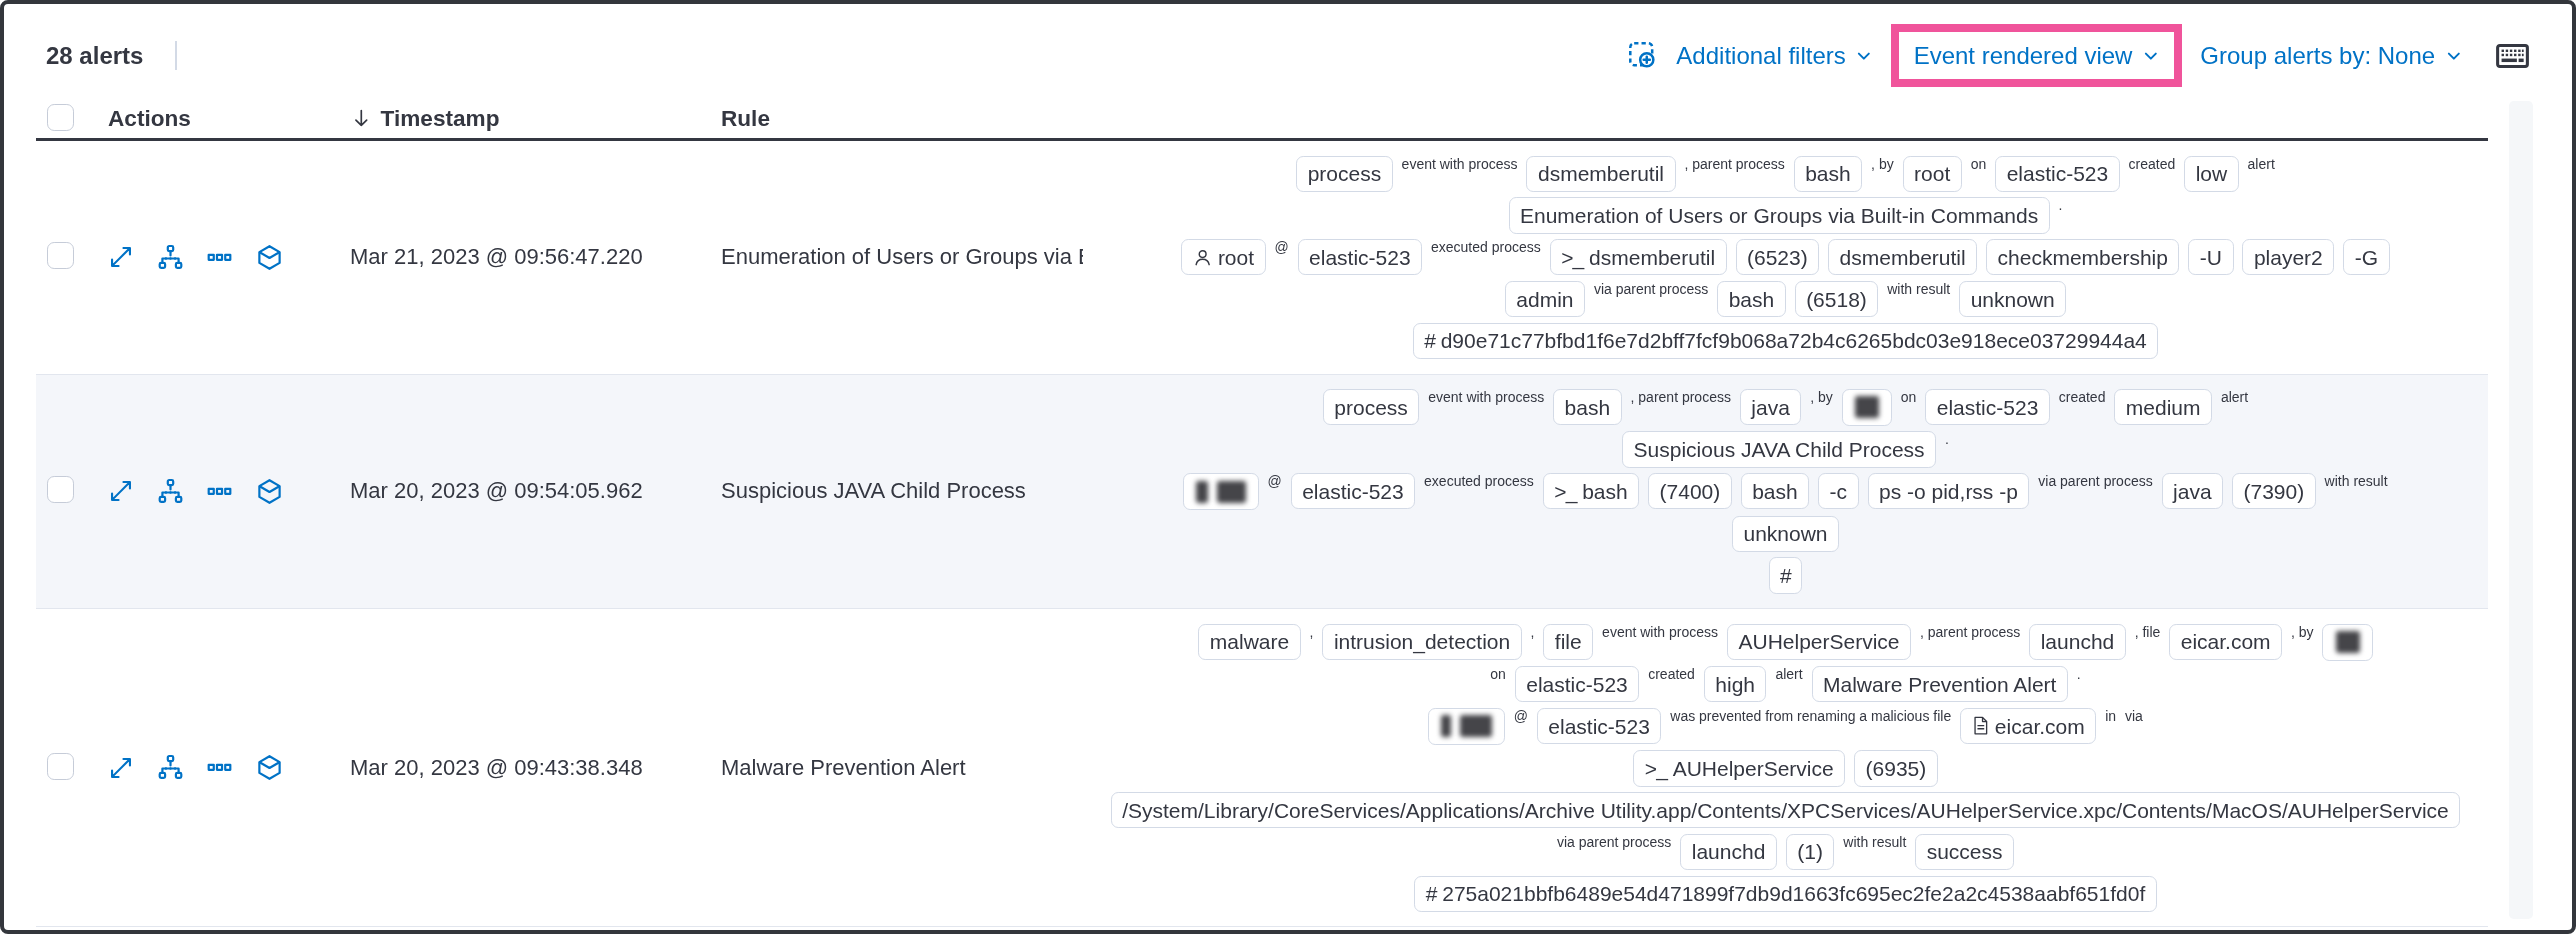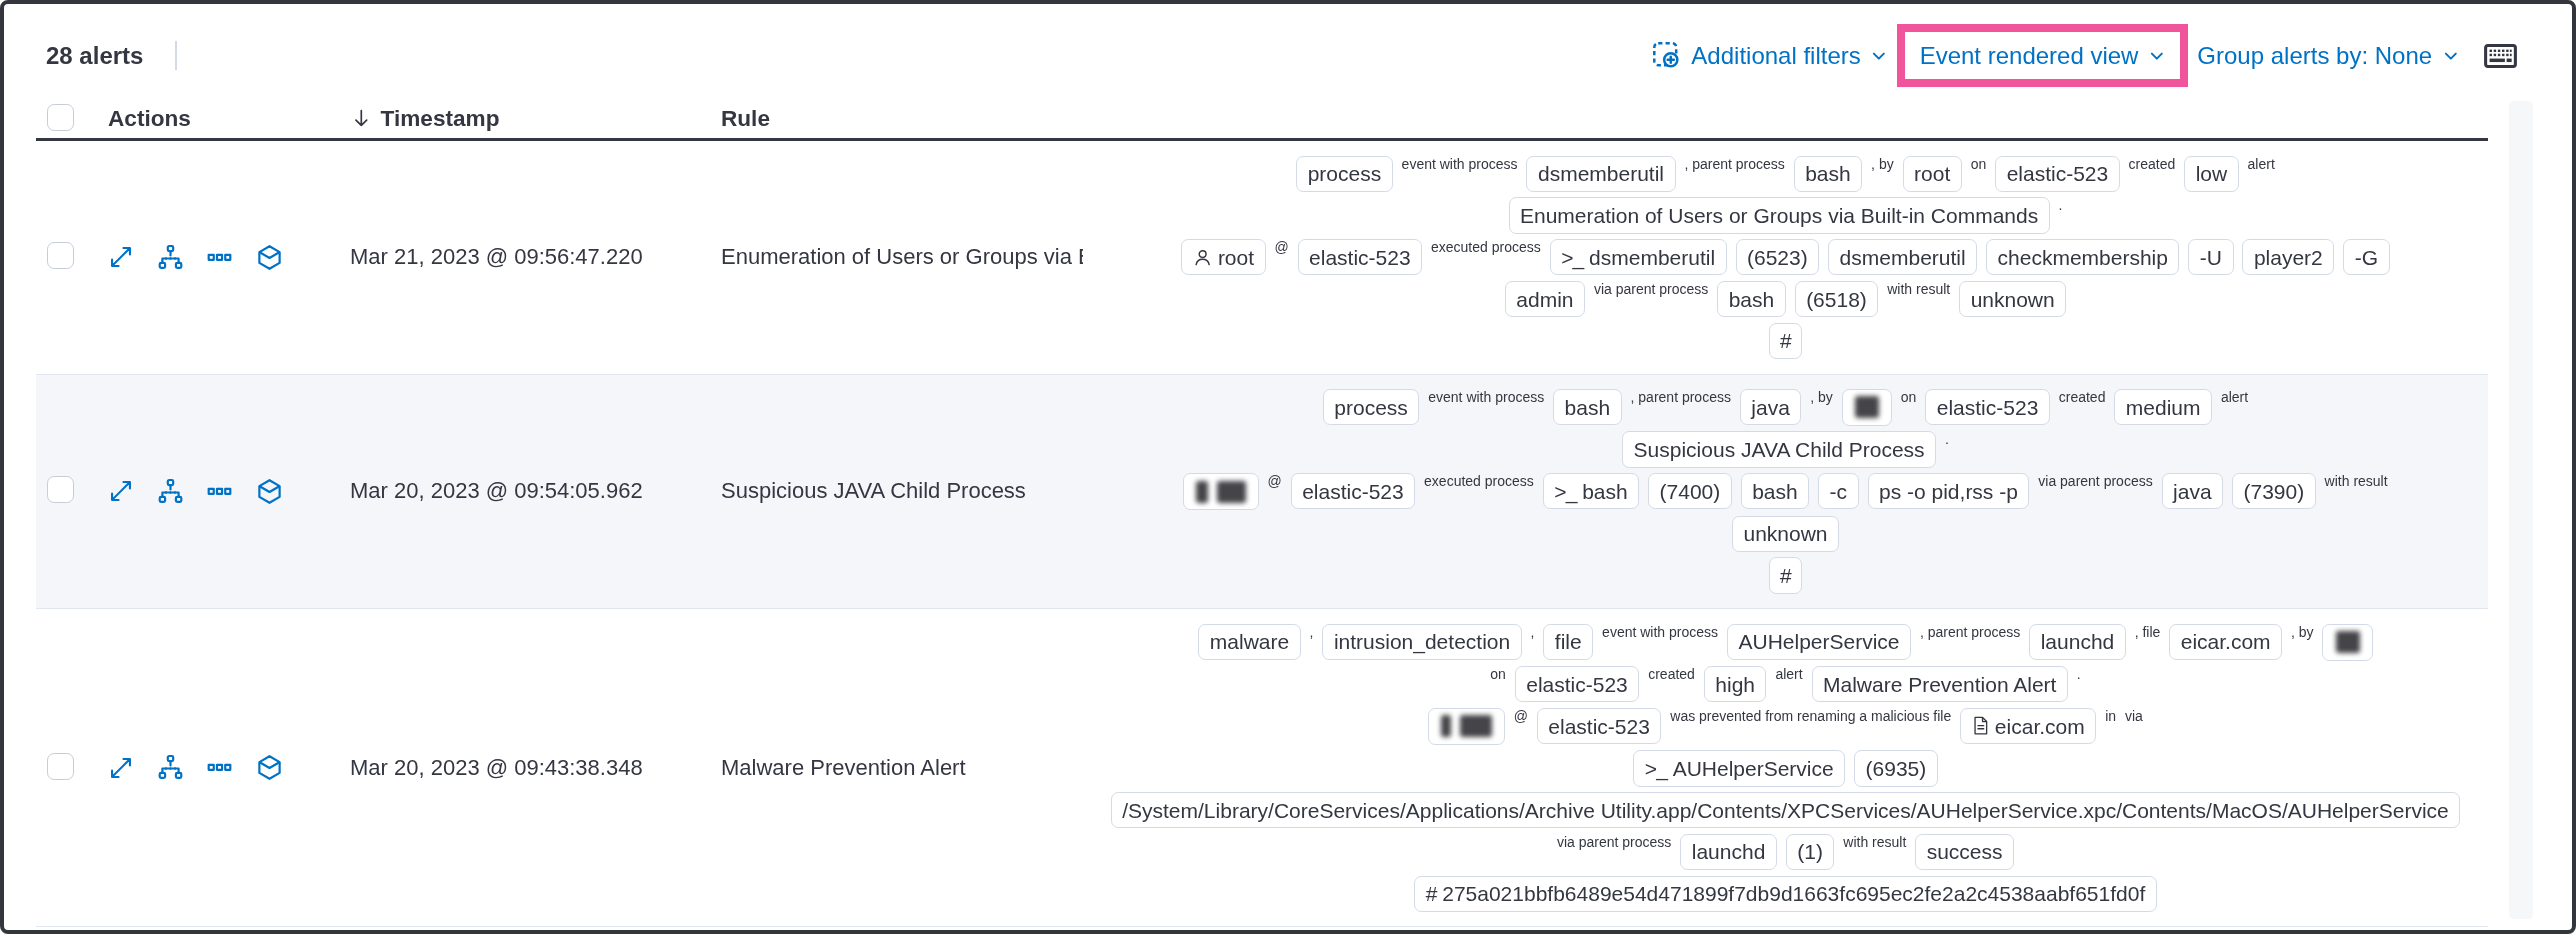--- a/index.html
+++ b/index.html
@@ -8,28 +8,28 @@
     width:2576px; height:934px; background:#ffffff;
     font-family:"Liberation Sans", sans-serif; color:var(--text,#343741);
     position:relative; overflow:hidden;
   }
   .frame {
     position:absolute; inset:0; border:4px solid #33363c; border-radius:8px;
     background:#fff; overflow:hidden;
   }
   
   .toolbar {
-    position:absolute; top:14.5px; left:0; right:12px; height:74px;
+    position:absolute; top:14.5px; left:0; right:0; height:74px;
     display:flex; align-items:center; justify-content:space-between;
     padding:0 42px 0 42px;
   }
   .toolbar-left { display:flex; align-items:center; }
   .alert-count { font-size:24px; font-weight:600; color:var(--text); }
   .v-div { width:1.6px; height:29px; background:#d3dae6; margin-left:32px; }
-  .toolbar-right { display:flex; align-items:center; gap:9px; }
+  .toolbar-right { display:flex; align-items:center; gap:18px; }
   .tb-icon { display:inline-flex; align-items:center; cursor:pointer; }
   .tb-icon svg { display:block; }
   .link {
     color:var(--accent); font-size:24px; font-weight:500;
     display:inline-flex; align-items:center; gap:9.7px; cursor:pointer; white-space:nowrap;
   }
   .hl-box {
     border:8px solid var(--pink); background:#fff;
     padding:9.7px 14.5px; display:inline-flex; align-items:center;
   }
@@ -275,20 +275,21 @@
                 <span class="bpart">(6518)</span>
               </span>
               <span class="sum-text">with result</span>
               <span class="badge">
                 <span class="bpart">unknown</span>
               </span>
             </div>
             <div class="sum-line">
               <span class="badge">
                 <span class="bprefix">#</span>
+                <span class="bpart">d90e71c77bfbd1f6e7d2bff7fcf9b068a72b4c6265bdc03e918ece03729944a4</span>
               </span>
             </div>
           </div>
         </div>
         <div class="grid row striped">
           <div class="cell c-check"><span class="checkbox"></span></div>
           <div class="cell actions">
             <span class="act-btn">
               <svg width="26" height="26" viewBox="0 0 16 16" fill="none" stroke="#0072c6" stroke-width="1.3" stroke-linecap="round" stroke-linejoin="round">
                 <path d="M9.5 2.5h4v4M2.5 13.5v-4m0 4h4M13.2 2.8 3 13"></path>

